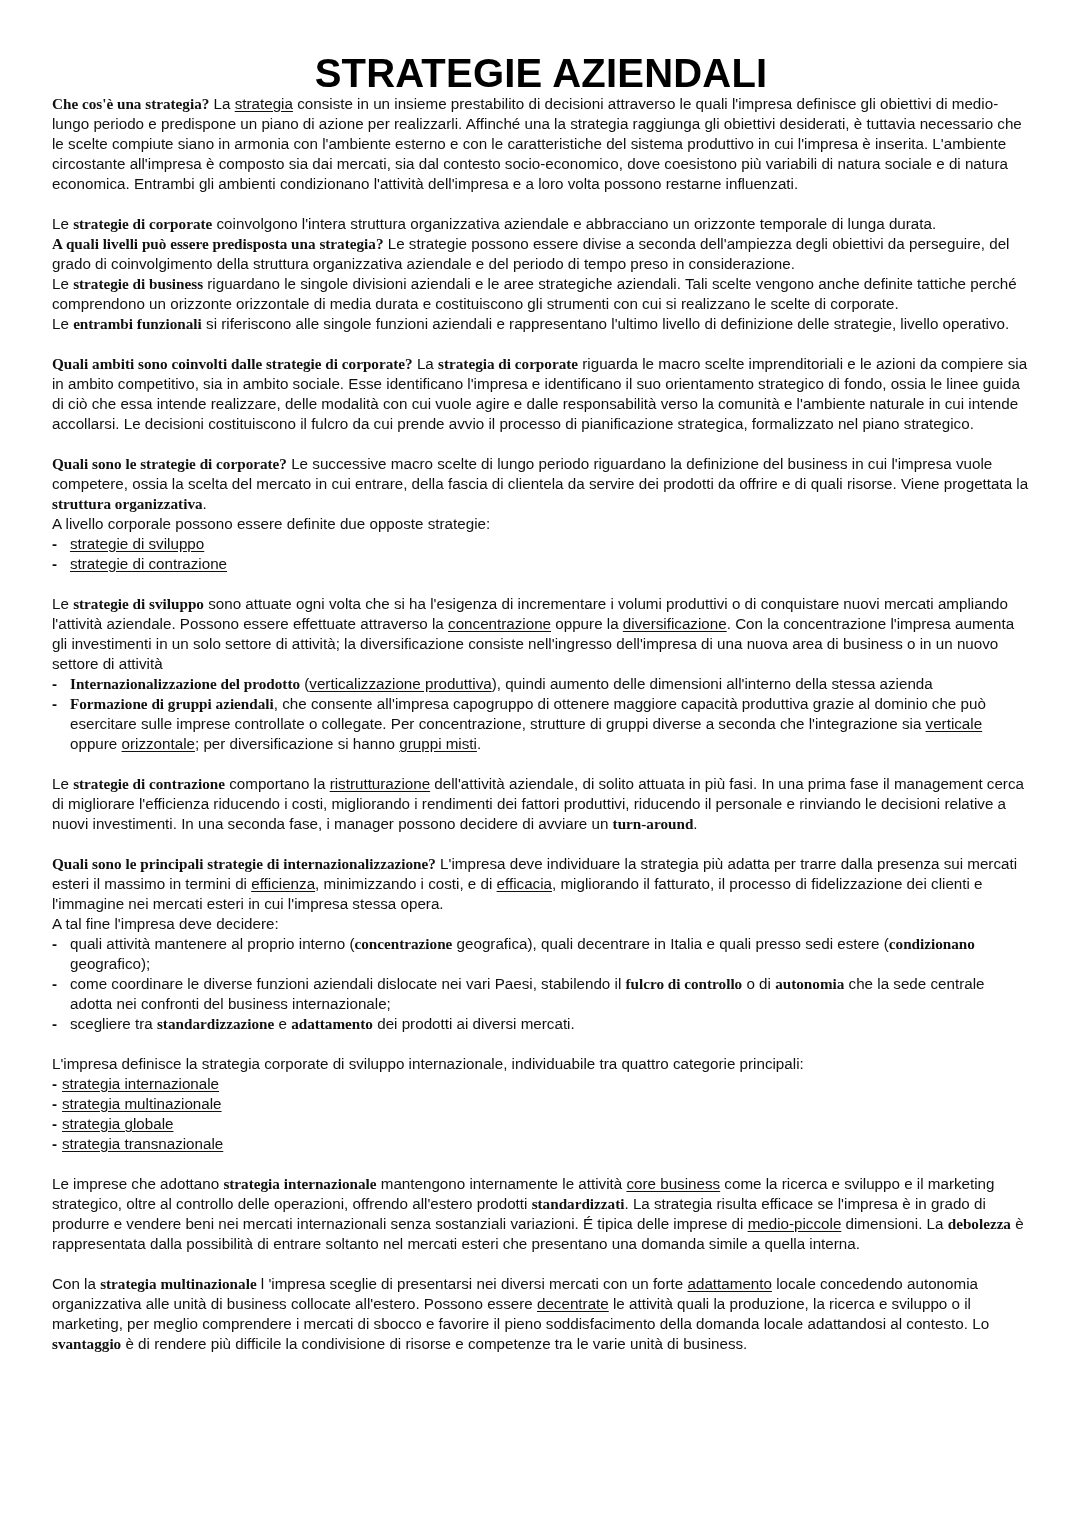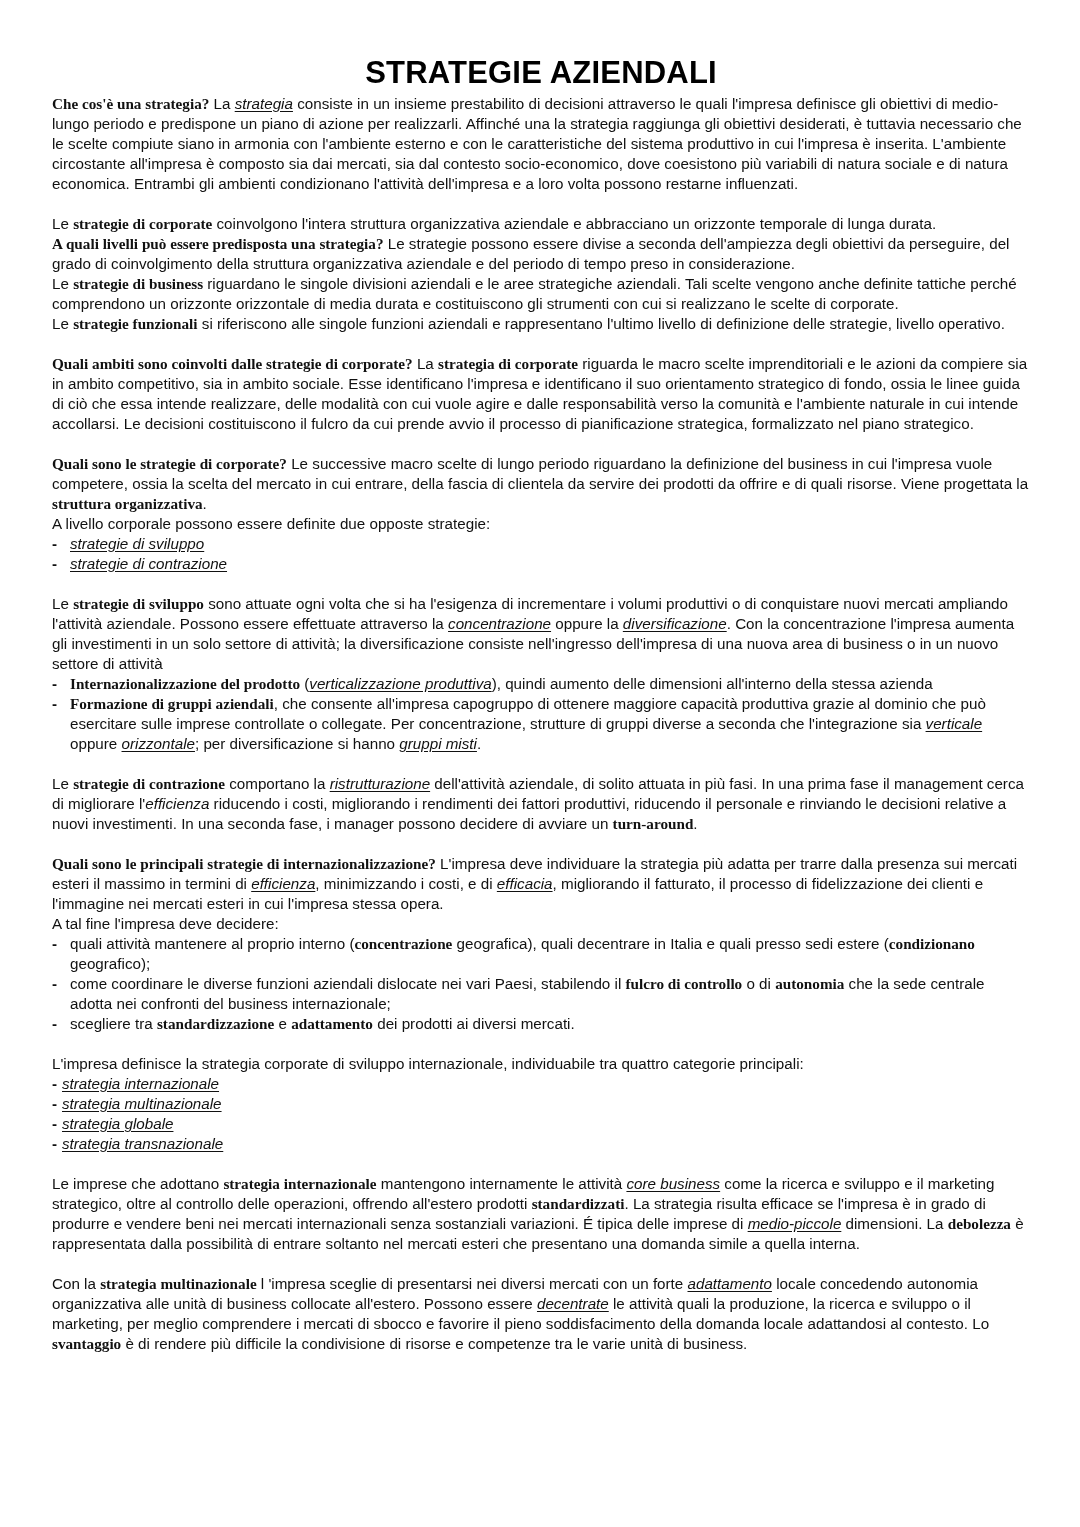--- a/index.html
+++ b/index.html
@@ -11,35 +11,35 @@
     color: #111111;
   }
   .page {
     position: relative;
     padding: 54px 50px 0 52px;
     box-sizing: border-box;
     width: 1080px;
   }
   .title {
     text-align: center;
-    font-size: 31px;
+    font-size: 40px;
     font-weight: bold;
     letter-spacing: 0.2px;
     margin: 0 0 2px 0;
     line-height: 38px;
     color: #000;
   }
   .para {
     font-size: 15.2px;
     line-height: 20px;
     margin: 0;
   }
   .gap { height: 20px; }
   .b { font-weight: bold; font-family: Liberation Serif, serif; }
-  .i { font-style: italic; }
+  .i { }
   .u { text-decoration: underline; text-underline-offset: 2px; }
   .list { margin: 0; padding: 0; list-style: none; }
   .list li {
     position: relative;
     font-size: 15.2px;
     line-height: 20px;
     padding-left: 18px;
   }
   .list li .marker {
     position: absolute;
@@ -55,21 +55,21 @@
 <body>
 
 <div class="page">
   <h1 class="title">STRATEGIE AZIENDALI</h1>
   <div id="content">
       <p class="para"><span class="b">Che cos'è una strategia?</span><span> La </span><span class="i u">strategia</span><span> consiste in un insieme prestabilito di decisioni attraverso le quali l'impresa definisce gli obiettivi di medio-lungo periodo e predispone un piano di azione per realizzarli. Affinché una la strategia raggiunga gli obiettivi desiderati, è tuttavia necessario che le scelte compiute siano in armonia con l'ambiente esterno e con le caratteristiche del sistema produttivo in cui l'impresa è inserita. L'ambiente circostante all'impresa è composto sia dai mercati, sia dal contesto socio-economico, dove coesistono più variabili di natura sociale e di natura economica. Entrambi gli ambienti condizionano l'attività dell'impresa e a loro volta possono restarne influenzati.</span></p>
       <div class="gap"></div>
       <p class="para"><span>Le </span><span class="b">strategie di corporate</span><span> coinvolgono l'intera struttura organizzativa aziendale e abbracciano un orizzonte temporale di lunga durata.</span></p>
       <p class="para"><span class="b">A quali livelli può essere predisposta una strategia?</span><span> Le strategie possono essere divise a seconda dell'ampiezza degli obiettivi da perseguire, del grado di coinvolgimento della struttura organizzativa aziendale e del periodo di tempo preso in considerazione.</span></p>
       <p class="para"><span>Le </span><span class="b">strategie di business</span><span> riguardano le singole divisioni aziendali e le aree strategiche aziendali. Tali scelte vengono anche definite tattiche perché comprendono un orizzonte orizzontale di media durata e costituiscono gli strumenti con cui si realizzano le scelte di corporate.</span></p>
-      <p class="para"><span>Le </span><span class="b">strategie funzionali</span><span> si riferiscono alle singole funzioni aziendali e rappresentano l'ultimo livello di definizione delle strategie, livello operativo.</span></p>
+      <p class="para"><span>Le </span><span class="b">entrambi funzionali</span><span> si riferiscono alle singole funzioni aziendali e rappresentano l'ultimo livello di definizione delle strategie, livello operativo.</span></p>
       <div class="gap"></div>
       <p class="para"><span class="b">Quali ambiti sono coinvolti dalle strategie di corporate?</span><span> La </span><span class="b">strategia di corporate</span><span> riguarda le macro scelte imprenditoriali e le azioni da compiere sia in ambito competitivo, sia in ambito sociale. Esse identificano l'impresa e identificano il suo orientamento strategico di fondo, ossia le linee guida di ciò che essa intende realizzare, delle modalità con cui vuole agire e dalle responsabilità verso la comunità e l'ambiente naturale in cui intende accollarsi. Le decisioni costituiscono il fulcro da cui prende avvio il processo di pianificazione strategica, formalizzato nel piano strategico.</span></p>
       <div class="gap"></div>
       <p class="para"><span class="b">Quali sono le strategie di corporate?</span><span> Le successive macro scelte di lungo periodo riguardano la definizione del business in cui l'impresa vuole competere, ossia la scelta del mercato in cui entrare, della fascia di clientela da servire dei prodotti da offrire e di quali risorse. Viene progettata la </span><span class="b">struttura organizzativa</span><span>.</span></p>
       <p class="para"><span>A livello corporale possono essere definite due opposte strategie:</span></p>
       <ul class="list">
         <li><span class="marker">-</span><span class="i u">strategie di sviluppo</span></li>
         <li><span class="marker">-</span><span class="i u">strategie di contrazione</span></li>
       </ul>
       <div class="gap"></div>

